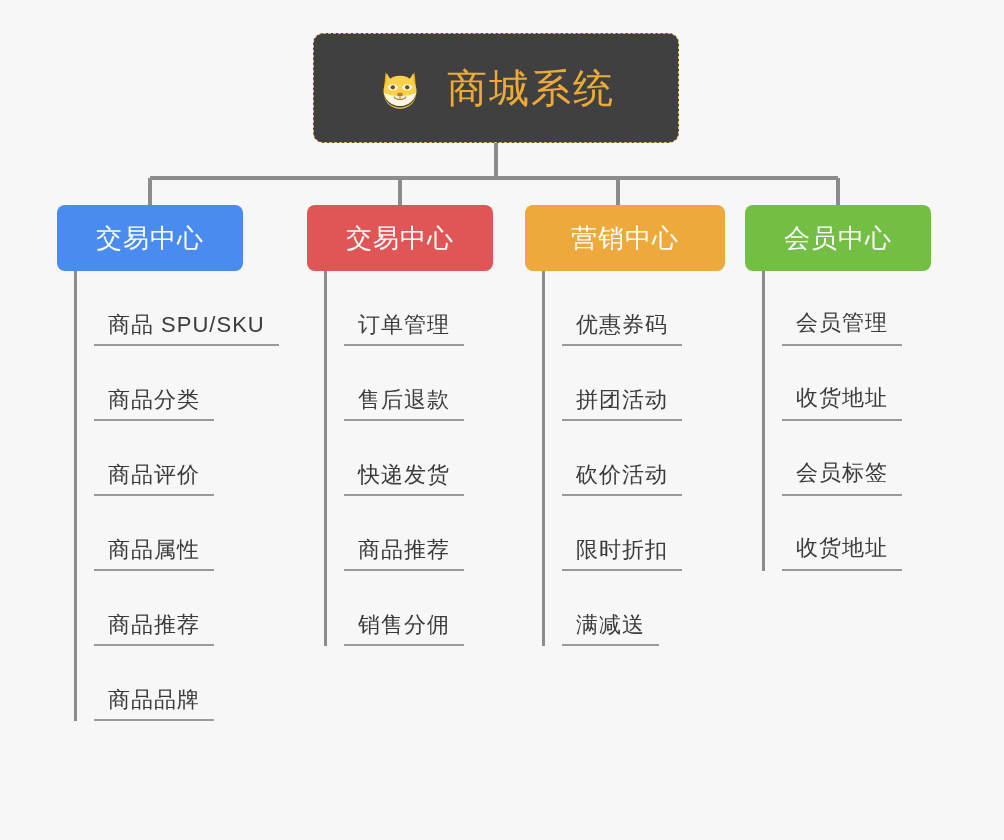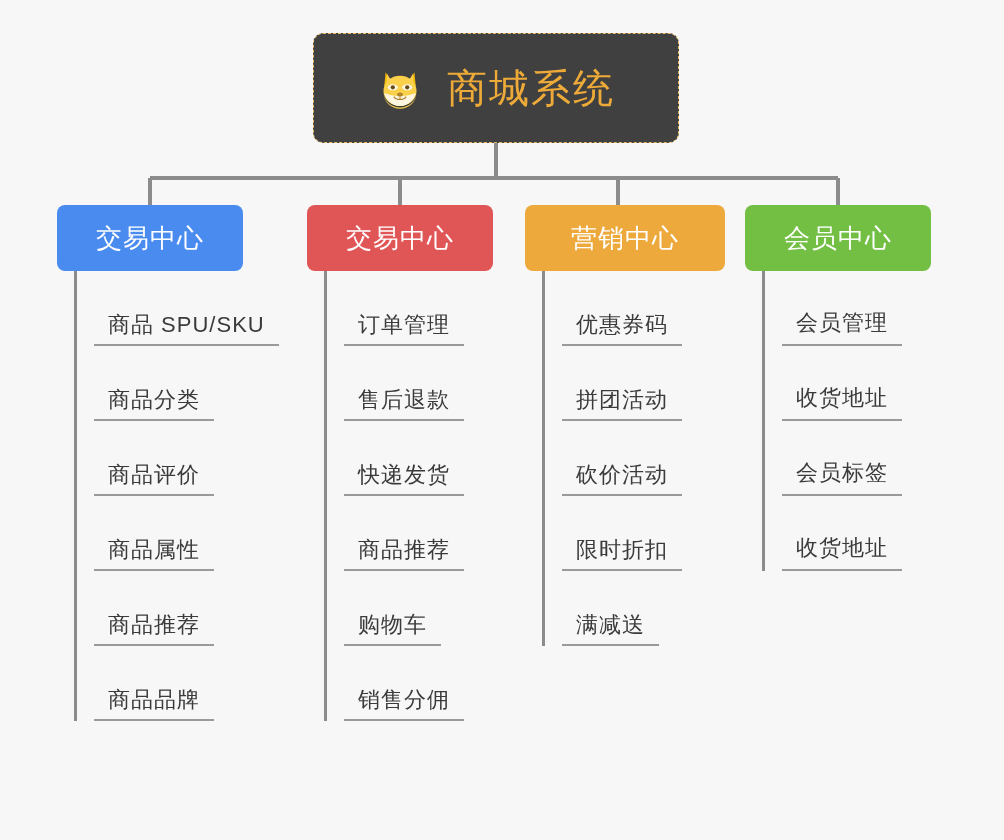--- a/index.html
+++ b/index.html
@@ -190,23 +190,20 @@
       <div class="leaf">
           <span class="leaf-label">售后退款</span>
         </div>
       <div class="leaf">
           <span class="leaf-label">快递发货</span>
         </div>
       <div class="leaf">
           <span class="leaf-label">商品推荐</span>
         </div>
       <div class="leaf">
-          <span class="leaf-label">购物车</span>
-        </div>
-      <div class="leaf">
           <span class="leaf-label">销售分佣</span>
         </div>
     </div>
   </div>
 
   <div class="column col-2">
     <div class="cat-box" style="background: rgb(237, 169, 60);">
       <span>营销中心</span>
     </div>
     <div class="leaf-list">

